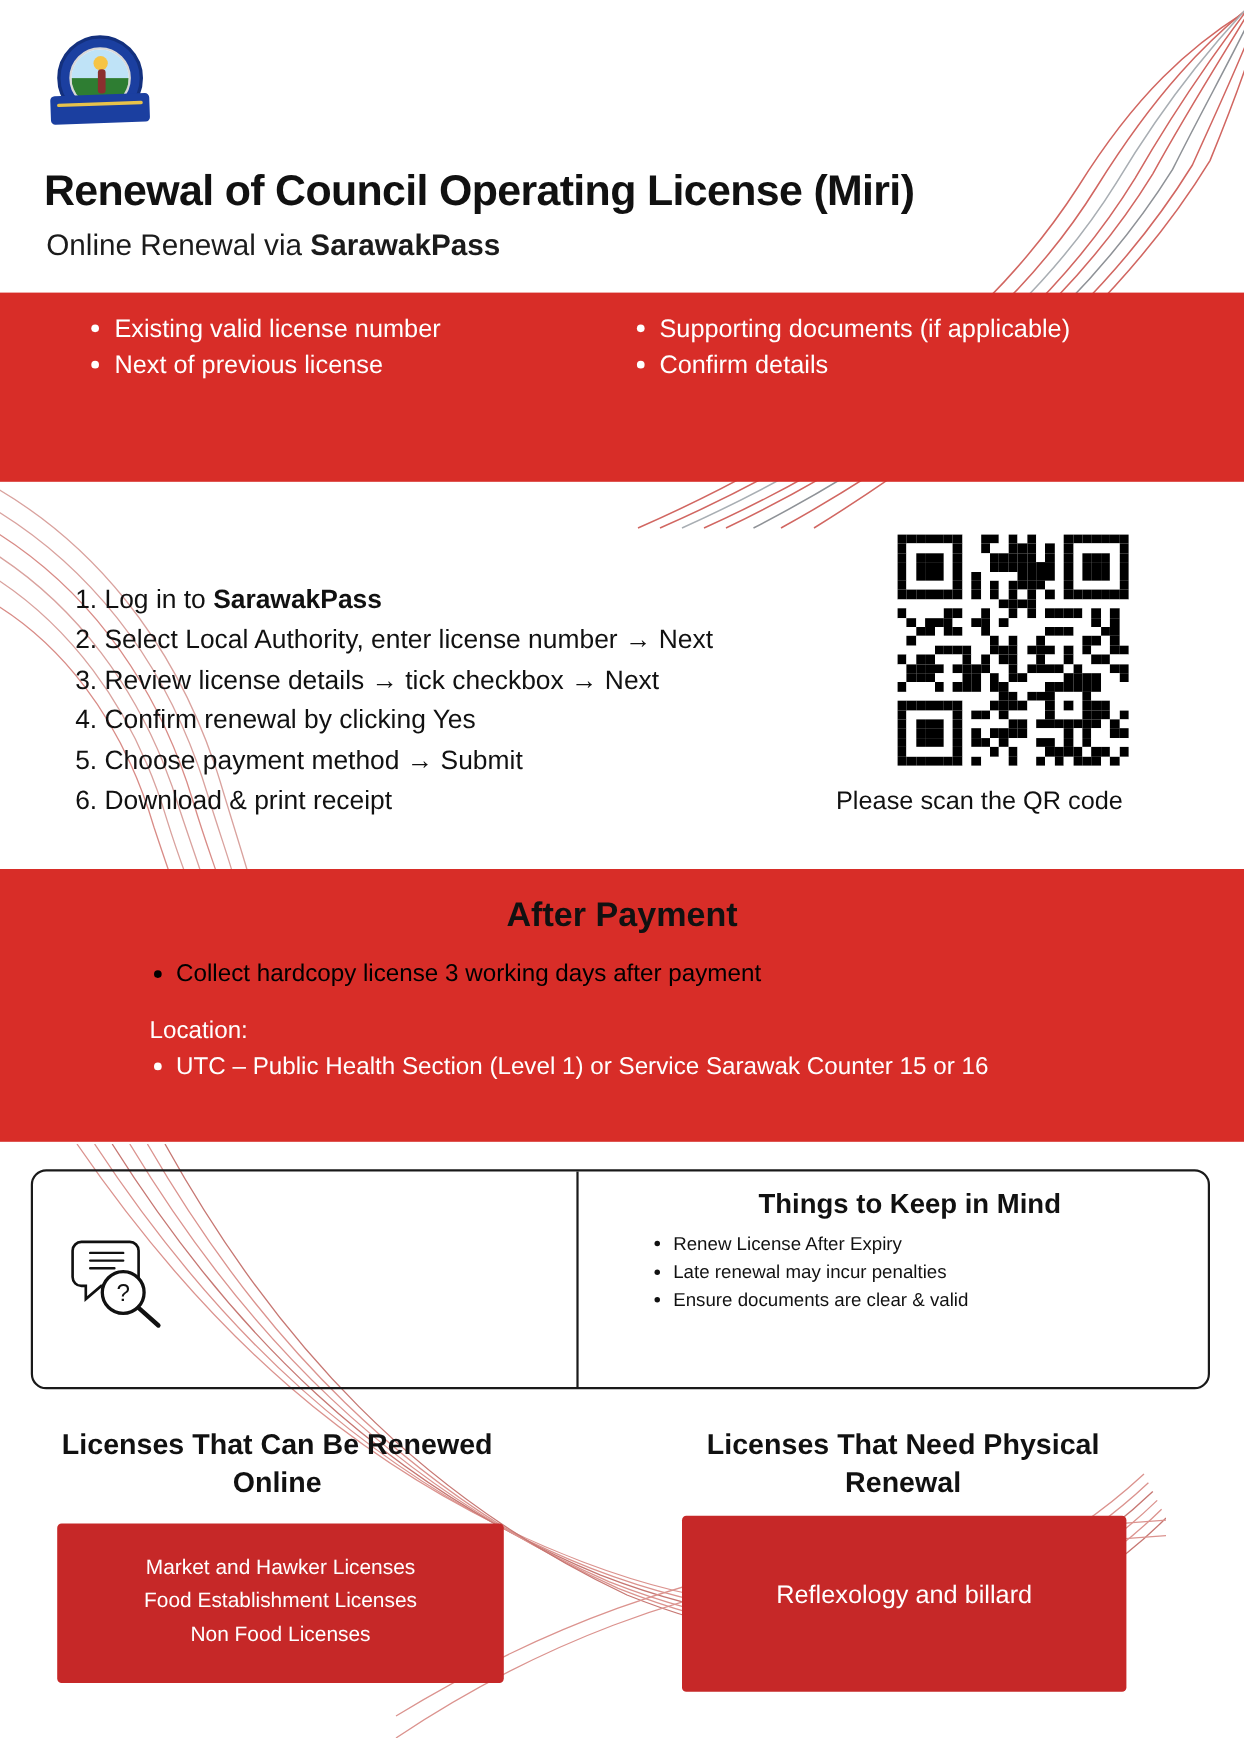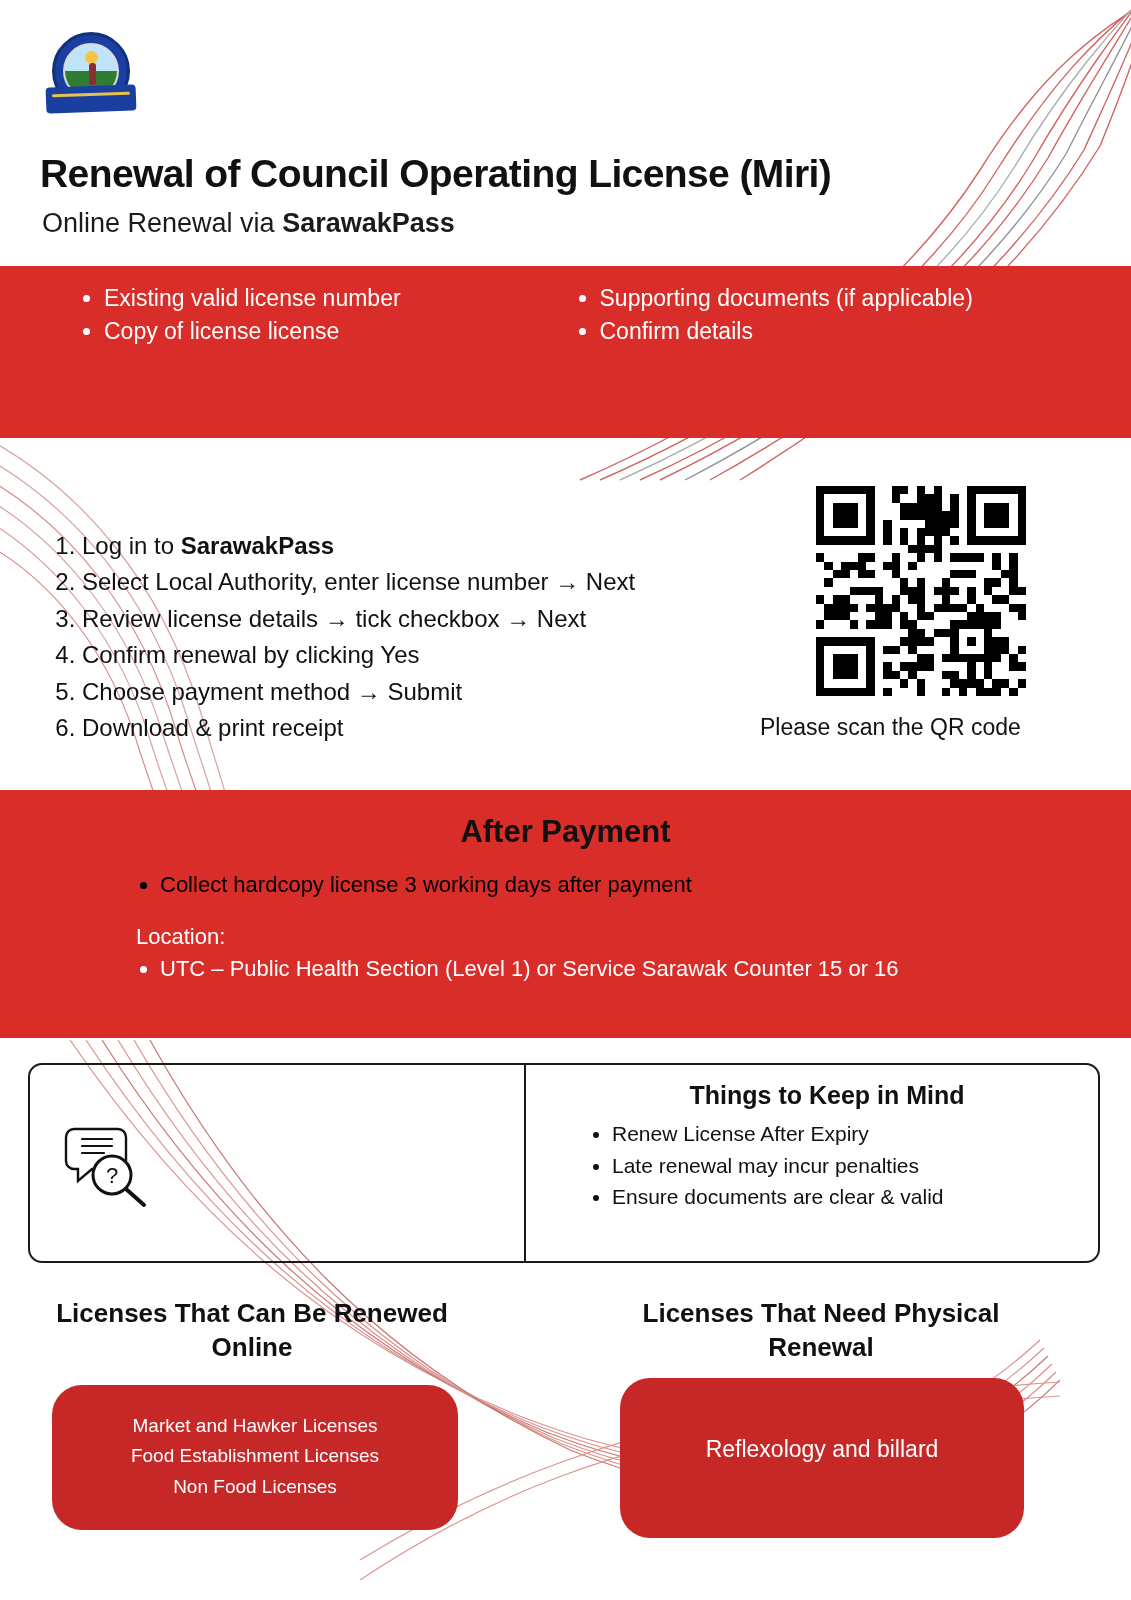--- a/index.html
+++ b/index.html
@@ -165,20 +165,21 @@
     top: 528px;
     width: 740px;
     margin: 0;
     padding-left: 36px;
     z-index: 3;
   }
   .howto-list li {
     font-size: 24px;
     line-height: 1.52;
     color: #111111;
+    margin-left: 13px;
   }
   .howto-list li b { font-weight: bold; }
 
   .qr-wrap {
     position: absolute;
     left: 816px;
     top: 486px;
     z-index: 3;
   }
   .qr {
@@ -238,42 +239,42 @@
     text-align: center;
     font-size: 25px;
     font-weight: bold;
     margin-bottom: 8px;
   }
   .mind-list {
     margin: 0;
     padding-left: 46px;
   }
   .mind-list li {
-    font-size: 21px;
+    font-size: 17px;
     line-height: 1.5;
     color: #111111;
   }
 
   
   .col-h {
     position: absolute;
     font-size: 26px;
     font-weight: bold;
     text-align: center;
     line-height: 1.3;
     color: #111111;
     z-index: 3;
   }
   .col-h.left { left: 52px; top: 1297px; width: 400px; }
   .col-h.right { left: 620px; top: 1297px; width: 402px; }
 
   .pill {
     position: absolute;
     background: #c62828;
-    border-radius: 30px;
+    border-radius: 4px;
     color: #ffffff;
     text-align: center;
     z-index: 3;
     box-sizing: border-box;
   }
   .pill.left {
     left: 52px; top: 1385px; width: 406px; height: 145px;
     padding-top: 26px;
     font-size: 19px;
     line-height: 1.6;
@@ -343,21 +344,21 @@
     <div class="banner"></div>
   </div>
 
   <div class="title">Renewal of Council Operating License (Miri)</div>
   <div class="subtitle"><span>Online Renewal via </span><b>SarawakPass</b></div>
 
   <div class="band band1">
     <div class="need-cols">
       <ul>
         <li>Existing valid license number</li>
-        <li>Copy of license license</li>
+        <li>Next of previous license</li>
       </ul>
       <ul>
         <li>Supporting documents (if applicable)</li>
         <li>Confirm details</li>
       </ul>
     </div>
   </div>
 
   <ol class="howto-list">
     <li><span>Log in to </span><b>SarawakPass</b></li>

